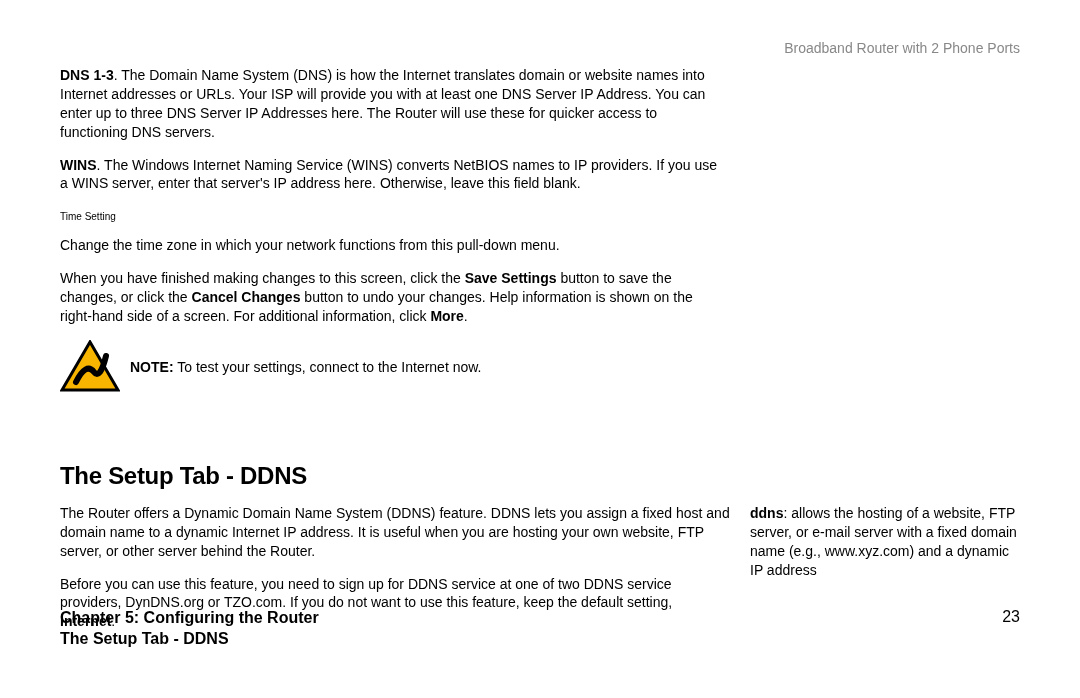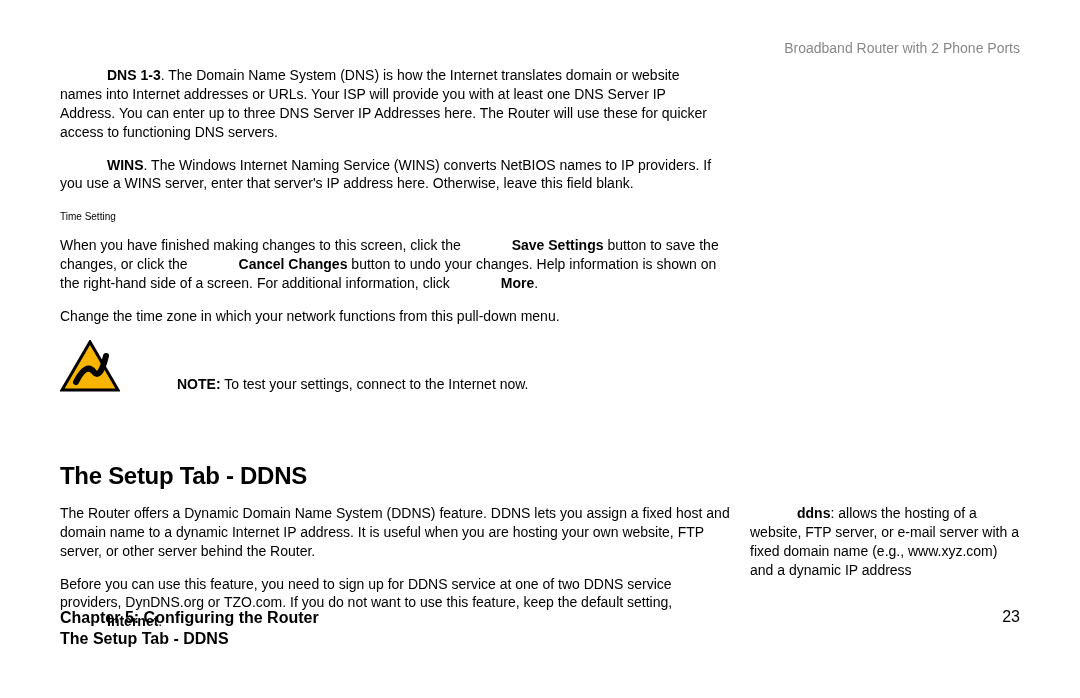--- a/index.html
+++ b/index.html
@@ -32,21 +32,21 @@
     line-height: 1.35;
     margin: 0 0 14px 0;
   }
   .subhead {
     font-size: 10px;
     margin: 18px 0 14px 0;
     font-weight: normal;
   }
   .note-row {
     display: flex;
-    align-items: flex-end;
+    align-items: center;
     margin: 6px 0 40px 0;
   }
   .note-icon {
     width: 60px;
     height: 52px;
     flex: none;
     margin-right: 10px;
   }
   .note-text {
     font-size: 14px;
@@ -81,45 +81,45 @@
     font-size: 16px;
   }
   .footer-left {
     float: left;
     font-weight: bold;
   }
   .footer-left div { line-height: 1.3; }
   .footer-right {
     float: right;
   }
-  b { font-weight: bold; margin-left: 47px; }
+  b { font-weight: bold; }
 </style>
 </head>
 <body>
 
 <div class="page">
   <div class="header-right">Broadband Router with 2 Phone Ports</div>
 
   <div class="main-col">
 
     <p class="para">
       <b>DNS 1-3</b><span>. The Domain Name System (DNS) is how the Internet translates domain or website names into Internet addresses or URLs. Your ISP will provide you with at least one DNS Server IP Address. You can enter up to three DNS Server IP Addresses here. The Router will use these for quicker access to functioning DNS servers.</span>
     </p>
 
     <p class="para">
       <b>WINS</b><span>. The Windows Internet Naming Service (WINS) converts NetBIOS names to IP providers. If you use a WINS server, enter that server's IP address here. Otherwise, leave this field blank.</span>
     </p>
 
     <div class="subhead">Time Setting</div>
 
+    <p class="para">Change the time zone in which your network functions from this pull-down menu.</p>
+
     <p class="para">
       <span>When you have finished making changes to this screen, click the </span><b>Save Settings</b><span> button to save the changes, or click the </span><b>Cancel Changes</b><span> button to undo your changes. Help information is shown on the right-hand side of a screen. For additional information, click </span><b>More</b><span>.</span>
     </p>
-
-    <p class="para">Change the time zone in which your network functions from this pull-down menu.</p>
 
     <div class="note-row">
       <div class="note-icon">
         <svg viewBox="0 0 60 52" width="60" height="52">
           <polygon points="30,2 58,50 2,50" fill="#f7b500" stroke="#000" stroke-width="3"></polygon>
           <path d="M16,42 Q26,22 34,32 Q40,40 46,16" fill="none" stroke="#000" stroke-width="6" stroke-linecap="round"></path>
         </svg>
       </div>
       <div class="note-text">
         <b>NOTE:</b><span>  To test your settings, connect to the Internet now.</span>

